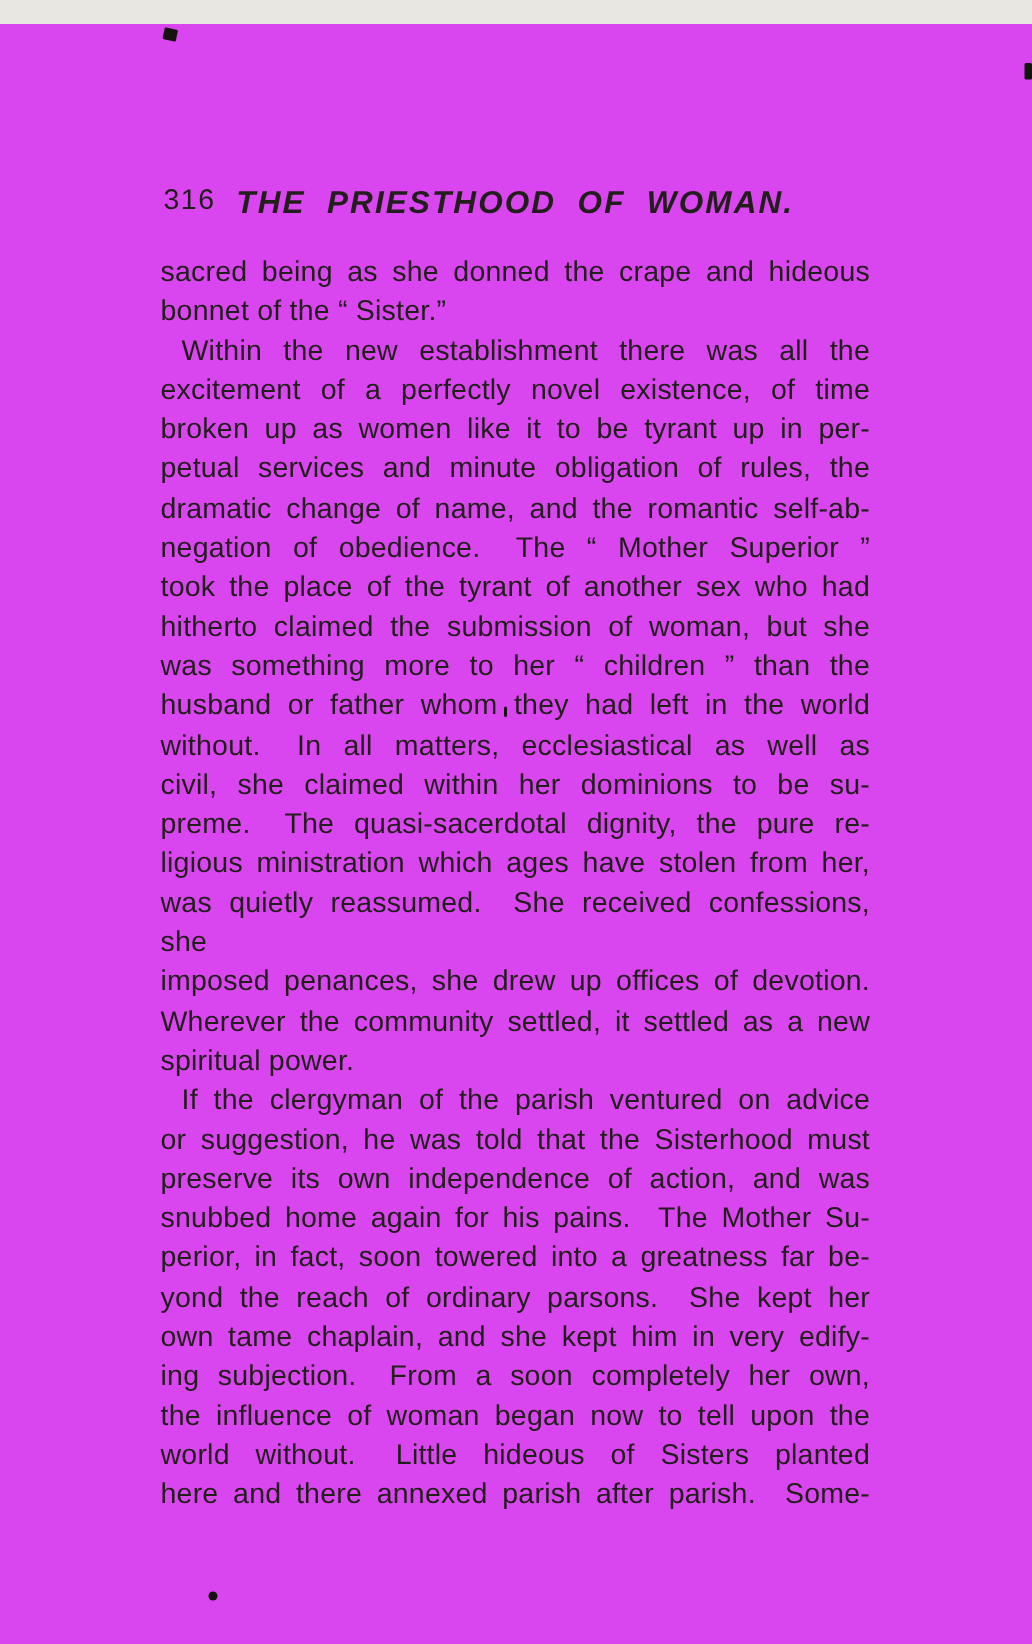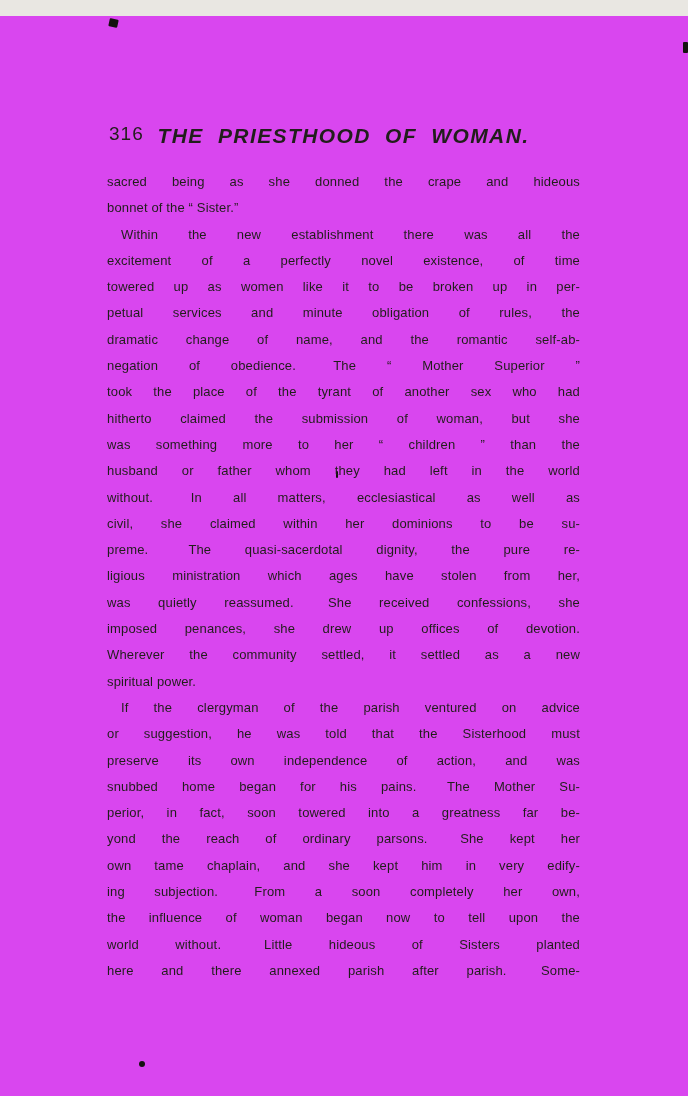--- a/index.html
+++ b/index.html
@@ -36,21 +36,21 @@
     font-size: 21px;
     font-style: italic;
     font-weight: bold;
     letter-spacing: 1.4px;
     word-spacing: 7px;
     padding-top: 2px;
   }
   .body { margin-top: 21px; }
   .para { margin: 0; }
   .line {
-    font-size: 13px;
+    font-size: 19px;
     line-height: 26.3px;
     letter-spacing: 0.15px;
     text-align: justify;
     text-align-last: justify;
     text-justify: inter-word;
   }
   .line.lastline { text-align-last: left; }
   .line.firstline { text-indent: 14px; }
   .speck {
     position: absolute;
@@ -77,42 +77,42 @@
       <span class="title">THE PRIESTHOOD OF WOMAN.</span>
     </div>
     <div class="body">
         <div class="para">
           <div class="line">sacred being as she donned the crape and hideous</div>
           <div class="line lastline">bonnet of the “ Sister.”</div>
         </div>
         <div class="para">
           <div class="line firstline">Within the new establishment there was all the</div>
           <div class="line">excitement of a perfectly novel existence, of time</div>
-          <div class="line">towered up as women like it to be broken up in per-</div>
+          <div class="line">broken up as women like it to be tyrant up in per-</div>
           <div class="line">petual services and minute obligation of rules, the</div>
           <div class="line">dramatic change of name, and the romantic self-ab-</div>
           <div class="line">negation of obedience.  The “ Mother Superior ”</div>
           <div class="line">took the place of the tyrant of another sex who had</div>
           <div class="line">hitherto claimed the submission of woman, but she</div>
           <div class="line">was something more to her “ children ” than the</div>
           <div class="line">husband or father whom they had left in the world</div>
           <div class="line">without.  In all matters, ecclesiastical as well as</div>
           <div class="line">civil, she claimed within her dominions to be su-</div>
           <div class="line">preme.  The quasi-sacerdotal dignity, the pure re-</div>
           <div class="line">ligious ministration which ages have stolen from her,</div>
           <div class="line">was quietly reassumed.  She received confessions, she</div>
           <div class="line">imposed penances, she drew up offices of devotion.</div>
           <div class="line">Wherever the community settled, it settled as a new</div>
           <div class="line lastline">spiritual power.</div>
         </div>
         <div class="para">
           <div class="line firstline">If the clergyman of the parish ventured on advice</div>
           <div class="line">or suggestion, he was told that the Sisterhood must</div>
           <div class="line">preserve its own independence of action, and was</div>
-          <div class="line">snubbed home began for his pains.  The Mother Su-</div>
+          <div class="line">snubbed home again for his pains.  The Mother Su-</div>
           <div class="line">perior, in fact, soon towered into a greatness far be-</div>
           <div class="line">yond the reach of ordinary parsons.  She kept her</div>
           <div class="line">own tame chaplain, and she kept him in very edify-</div>
           <div class="line">ing subjection.  From a soon completely her own,</div>
           <div class="line">the influence of woman began now to tell upon the</div>
           <div class="line">world without.  Little hideous of Sisters planted</div>
           <div class="line">here and there annexed parish after parish.  Some-</div>
         </div>
       </div>
   </div>

